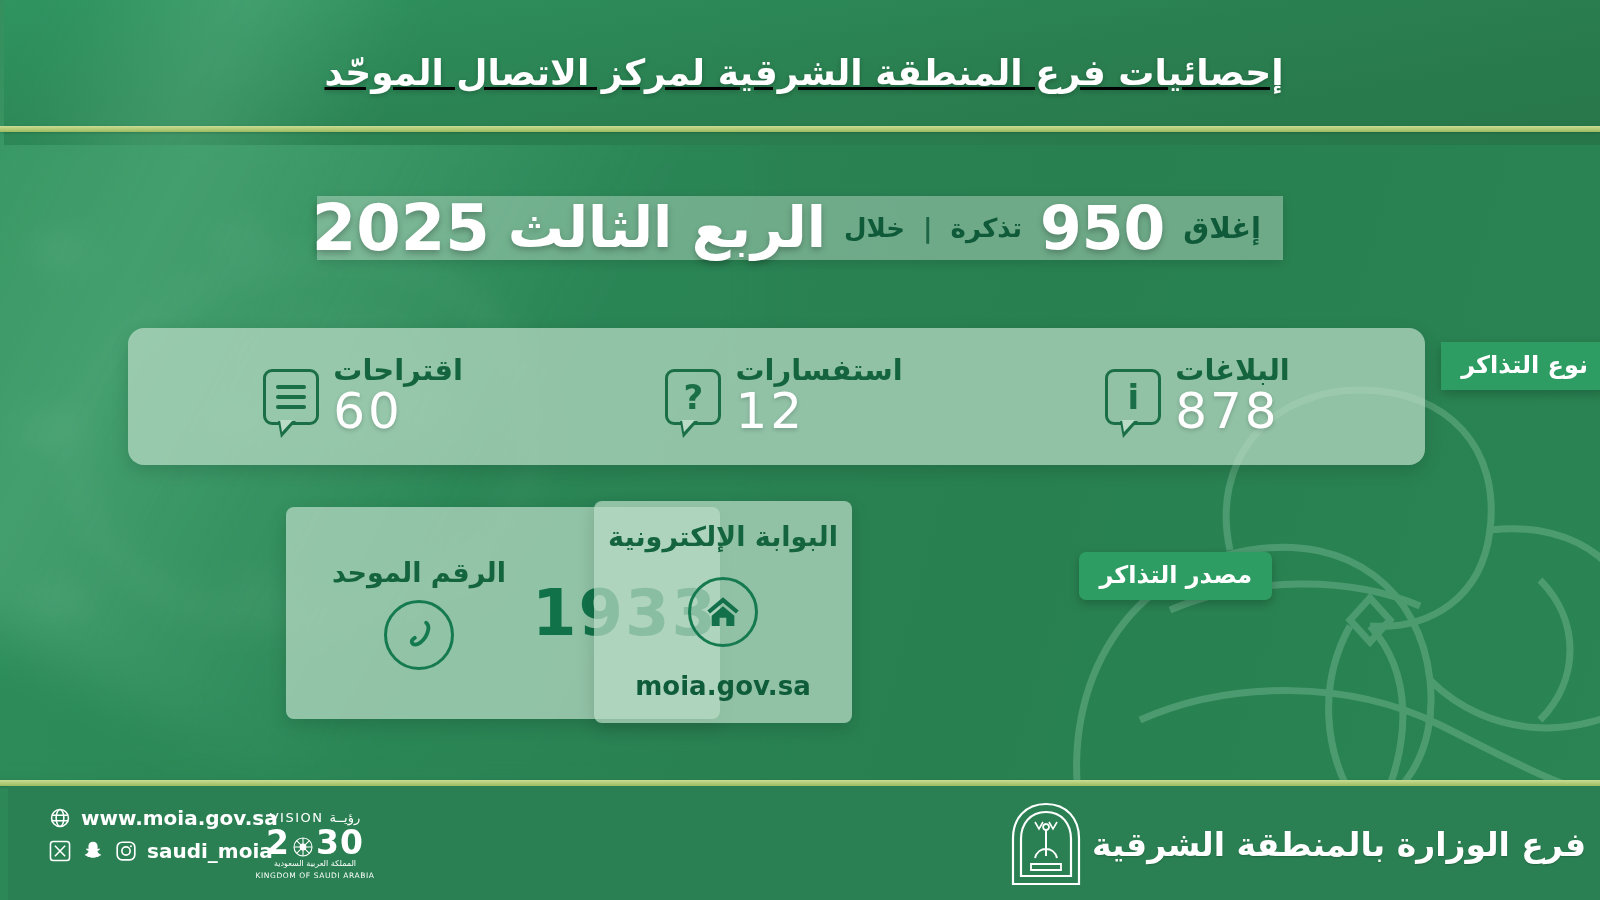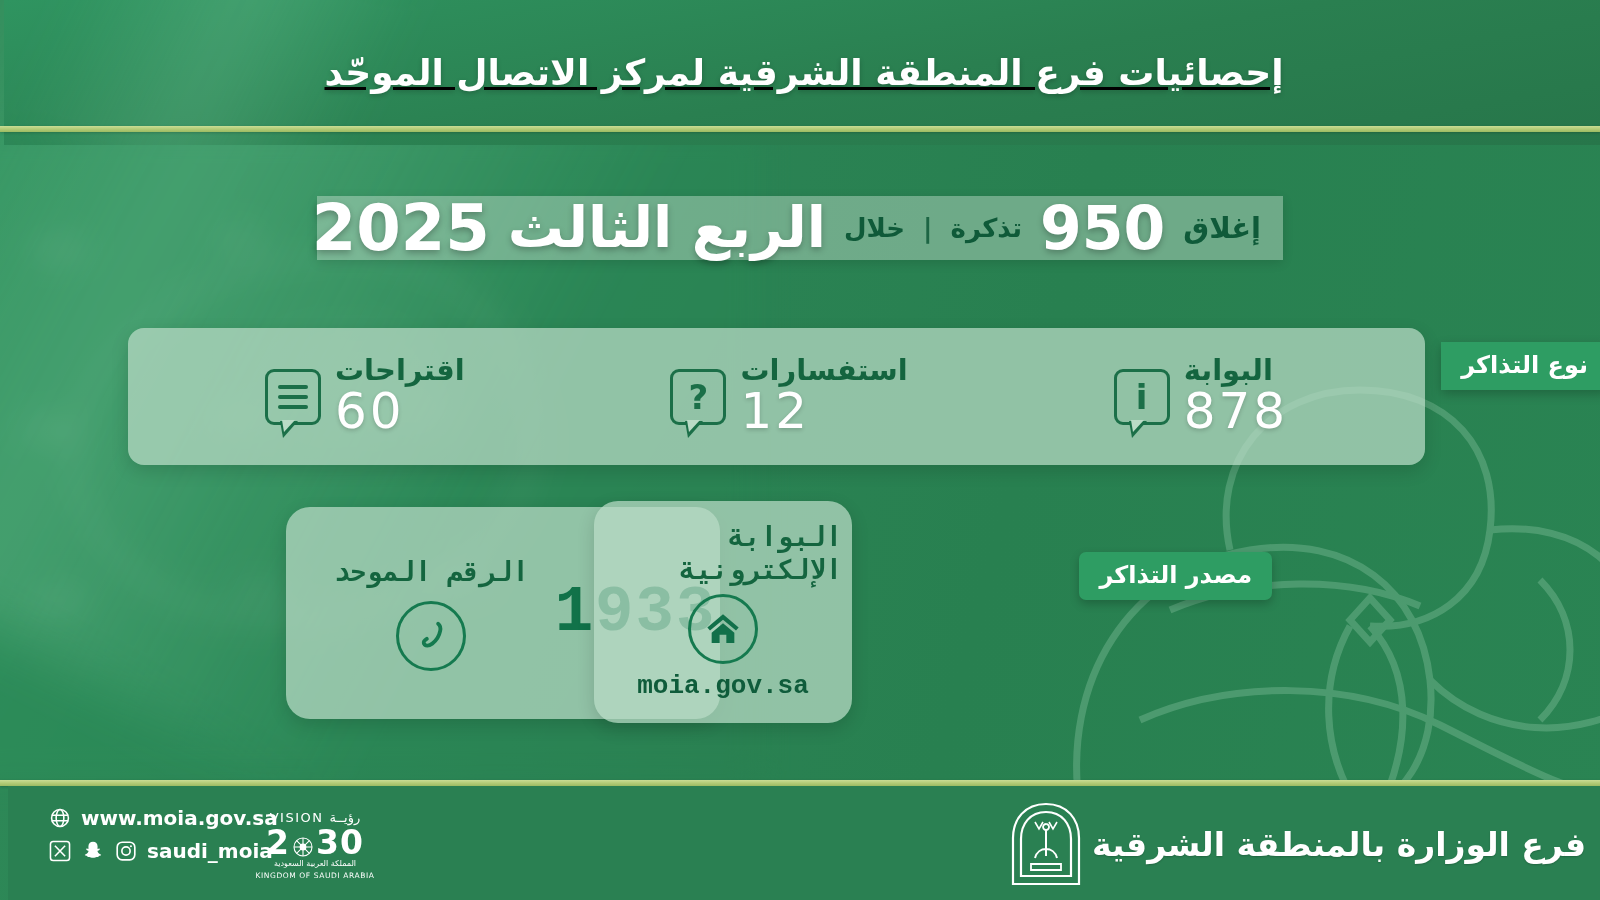--- a/index.html
+++ b/index.html
@@ -195,23 +195,22 @@
   .bubble-glyph{
     color:#1b6f48; font-weight:bold; font-size:34px; line-height:1;
   }
   .bubble-lines{ display:flex; flex-direction:column; gap:6px; }
   .bubble-lines i{ display:block; width:30px; height:4px; background:#1b6f48; border-radius:2px; }
 
   
   .card{
     position:absolute;
     background:rgba(186,219,198,.72);
-    border-radius:24px;
+    border-radius:8px;
     box-shadow:0 6px 18px rgba(0,0,0,.14);
-    font-family:Liberation Mono, monospace;
   }
   .card-phone{
     right:880px; top:507px;
     width:434px; height:212px;
     display:flex; align-items:center; justify-content:center;
     gap:26px;
     padding-left:44px;
   }
   .phone-right{ display:flex; flex-direction:column; align-items:center; gap:12px; }
   .card-label{ color:#14653f; font-size:27px; font-weight:bold; }
@@ -320,21 +319,21 @@
       <span class="sub-year">2025</span>
     </div>
   </div>
 
   <div class="tag tag-type">نوع التذاكر</div>
 
   <div class="panel-type">
 
     <div class="type-item">
       <div class="type-texts">
-        <span class="type-label">البوابة</span>
+        <span class="type-label">البلاغات</span>
         <span class="type-value">878</span>
       </div>
       <div class="bubble">
         <span class="bubble-glyph">i</span>
       </div>
     </div>
 
     <div class="type-item">
       <div class="type-texts">
         <span class="type-label">استفسارات</span>

